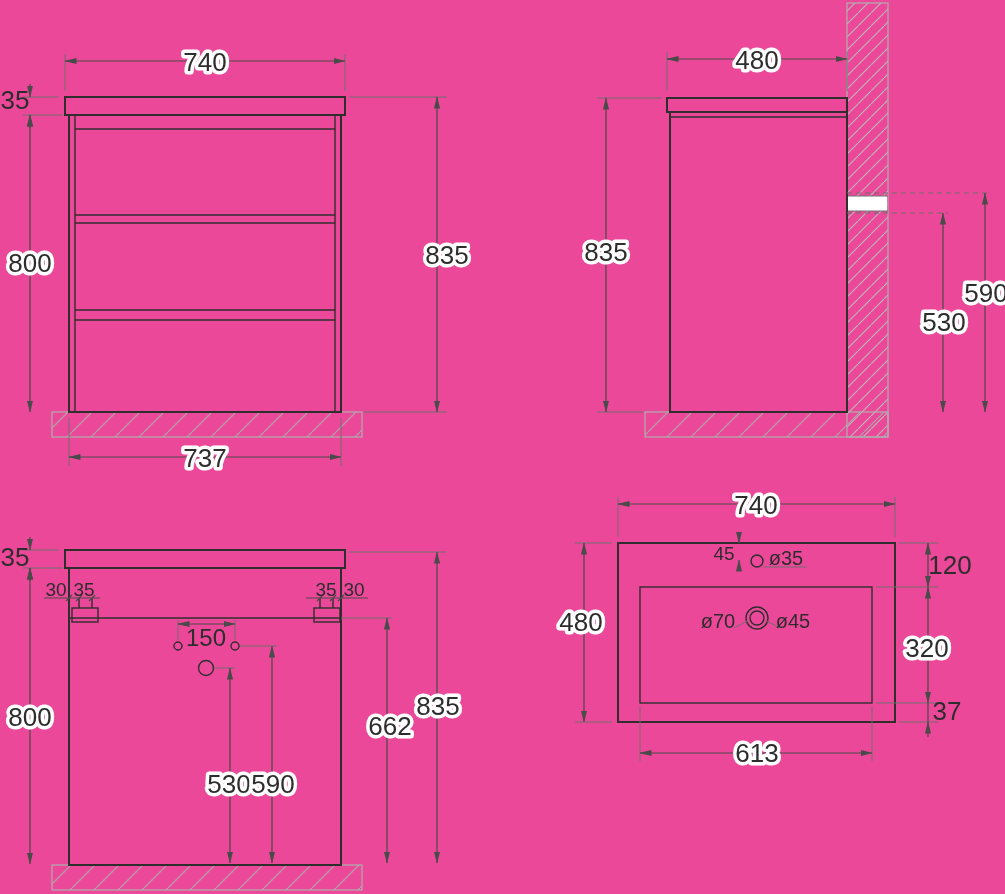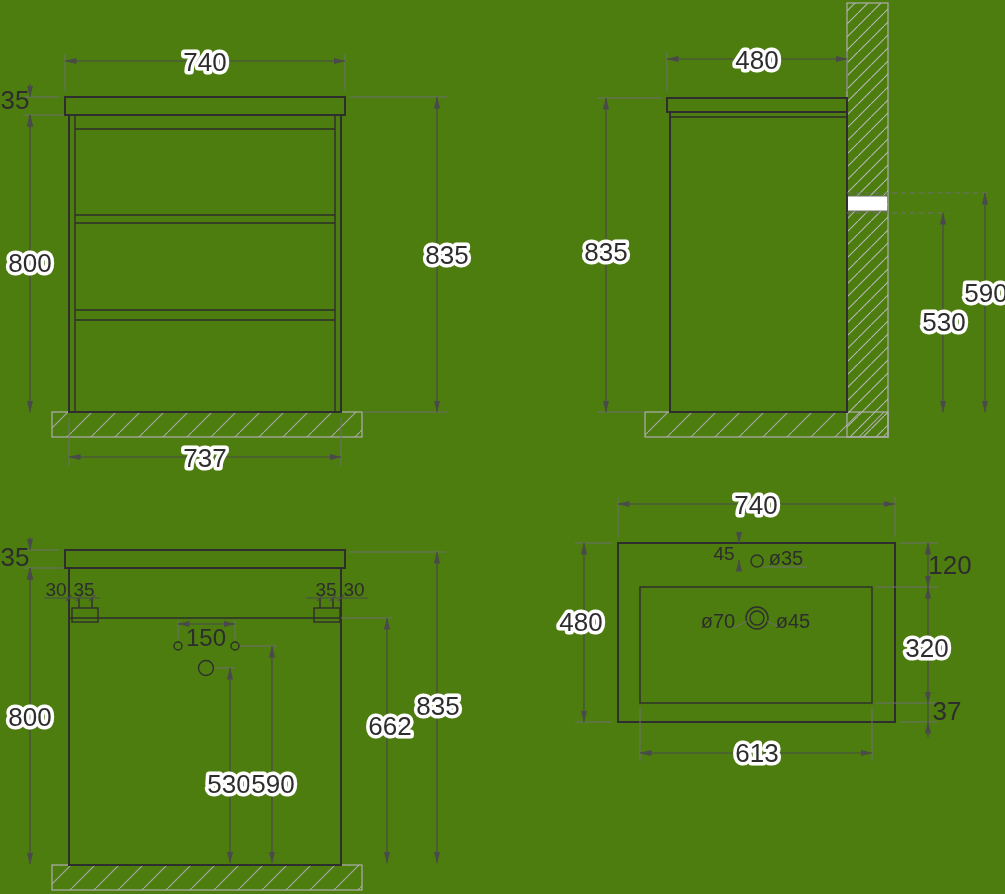--- a/index.html
+++ b/index.html
@@ -1,16 +1,16 @@
 <!DOCTYPE html>
 <html><head>
 <meta charset="utf-8">
 <style>
   html,body{margin:0;padding:0;background:#ffffff;}
-  .stage{width:1005px;height:894px;position:relative;background:#4d7c0f;overflow:hidden;}
+  .stage{width:1005px;height:894px;position:relative;background:#ec4899;overflow:hidden;}
   svg{display:block;}
   .edge{stroke:#2e2e2e;stroke-width:2;fill:none;}
   .edge2{stroke:#2e2e2e;stroke-width:1.4;fill:none;}
   .dim{stroke:#4a4a4a;stroke-width:1.2;fill:none;}
   .ext{stroke:#6e6e6e;stroke-width:1;fill:none;}
   .dash{stroke:#6e6e6e;stroke-width:1.1;fill:none;stroke-dasharray:5 4;}
   .hatchrect{stroke:#b0b0b0;stroke-width:1.2;}
   text{fill:#2d2d2d;font-family:"Liberation Sans",sans-serif;text-anchor:middle;
        dominant-baseline:central;paint-order:stroke;stroke:#ffffff;stroke-width:7;
        stroke-linejoin:round;}

